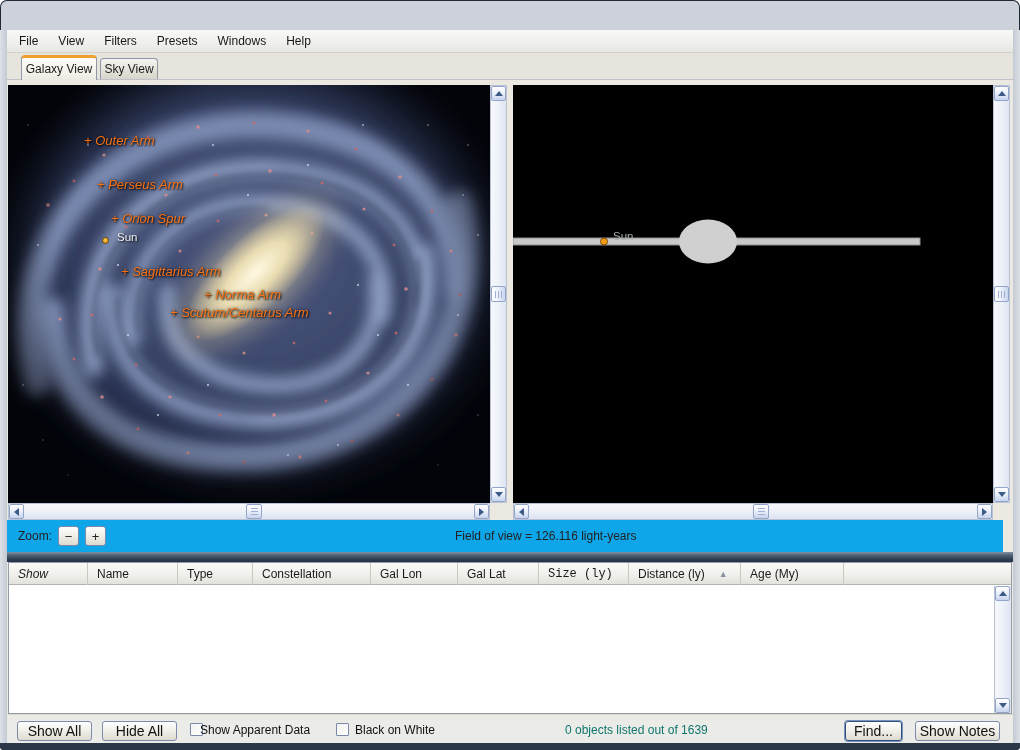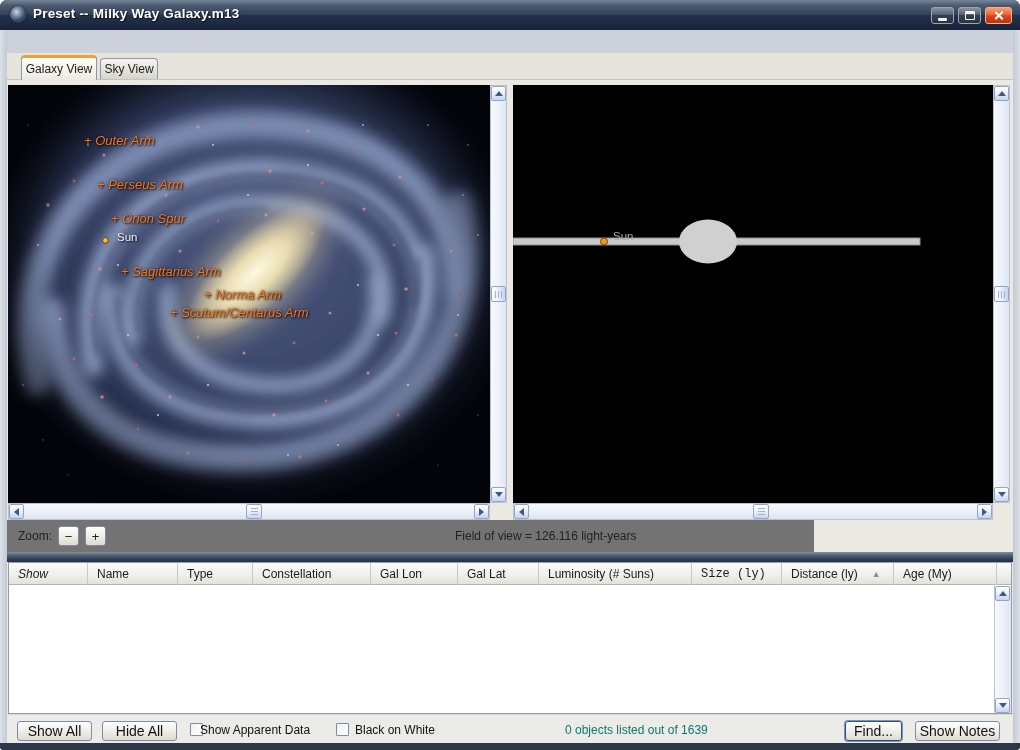--- a/index.html
+++ b/index.html
@@ -75,21 +75,21 @@
   .sb-thumb.h{background:linear-gradient(180deg,#ffffff,#ecf1fb 45%,#c8d4ee);}
   .grip{width:7px;height:7px;background:repeating-linear-gradient(90deg,#9fb0d2 0 1px,transparent 1px 3px);}
   .grip.h{background:repeating-linear-gradient(0deg,#9fb0d2 0 1px,transparent 1px 3px);}
   .tri{width:0;height:0;}
   .tri.up{border-left:4px solid transparent;border-right:4px solid transparent;border-bottom:5px solid #3e5b88;}
   .tri.down{border-left:4px solid transparent;border-right:4px solid transparent;border-top:5px solid #3e5b88;}
   .tri.left{border-top:4px solid transparent;border-bottom:4px solid transparent;border-right:5px solid #3e5b88;}
   .tri.right{border-top:4px solid transparent;border-bottom:4px solid transparent;border-left:5px solid #3e5b88;}
 
   
-  .zoom-row{position:absolute;left:7px;top:520px;width:807px;height:32px;background:#737373;}
+  .zoom-row{position:absolute;left:7px;top:520px;width:996px;height:32px;background:#0ea5e9;}
   .zoom-label{position:absolute;left:11px;top:9px;font-size:12px;color:#222;}
   .zoom-btn{position:absolute;top:6px;width:21px;height:20px;border:1px solid #7b8ba9;border-radius:3px;
     background:linear-gradient(180deg,#fefefe,#f1f0ea 45%,#dddbd1);display:flex;align-items:center;justify-content:center;
     font-size:13px;color:#222;box-shadow:inset 0 1px 0 #fff;}
   .fov-text{position:absolute;left:448px;top:9px;font-size:12px;color:#222;}
 
   
   .dark-strip{position:absolute;left:7px;top:552px;width:1006px;height:10px;
     background:linear-gradient(180deg,#8291a2 0%,#4d5d72 35%,#2c3c52 75%,#233248 100%);}
 
@@ -119,36 +119,29 @@
   .bottom-strip{position:absolute;left:0;bottom:0;width:1020px;height:7px;background:#2b3848;}
   .side-strip{position:absolute;top:30px;bottom:7px;width:7px;background:linear-gradient(90deg,#dde1e8,#c3c9d3);}
   .side-strip.left{left:0;}
   .side-strip.right{right:0;background:linear-gradient(90deg,#c3c9d3,#dde1e8);}
 </style>
 </head>
 <body>
 
 <div class="window">
 
-  <div class="titlebar">
-    <span class="app-icon"></span>
-    <span class="title-text">Preset -- Milky Way Galaxy.m13</span>
-    <div class="winbtns">
-      <span class="wbtn">
-          <span class="min-glyph"></span>
-        </span>
-      <span class="wbtn">
-          <span class="max-glyph"></span>
-        </span>
-      <span class="wbtn close">
-          <span class="x-glyph"></span>
-        </span>
-    </div>
-  </div>
-
+
+  <div class="menubar">
+    <span class="menu-item">File</span>
+    <span class="menu-item">View</span>
+    <span class="menu-item">Filters</span>
+    <span class="menu-item">Presets</span>
+    <span class="menu-item">Windows</span>
+    <span class="menu-item">Help</span>
+  </div>
 
   <div class="content-bg"></div>
 
   <div class="tabstrip">
     <div class="tab active">
         <span>Galaxy View</span>
       </div>
     <div class="tab inactive">
         <span>Sky View</span>
       </div>
@@ -383,23 +376,20 @@
         </div>
       <div class="th" style="width:118px;">
           <span>Constellation</span>
         </div>
       <div class="th" style="width:87px;">
           <span>Gal Lon</span>
         </div>
       <div class="th" style="width:81px;align-items:center;">
           <span>Gal Lat</span>
         </div>
-      <div class="th" style="width:153px;">
-          <span>Luminosity (# Suns)</span>
-        </div>
       <div class="th" style="width:90px;font-family:Liberation Mono, monospace;">
           <span>Size (ly)</span>
         </div>
       <div class="th" style="width:112px;">
           <span>Distance (ly)</span>
           <span class="sort-arrow">▲</span>
         </div>
       <div class="th" style="width:103px;">
           <span>Age (My)</span>
         </div>

